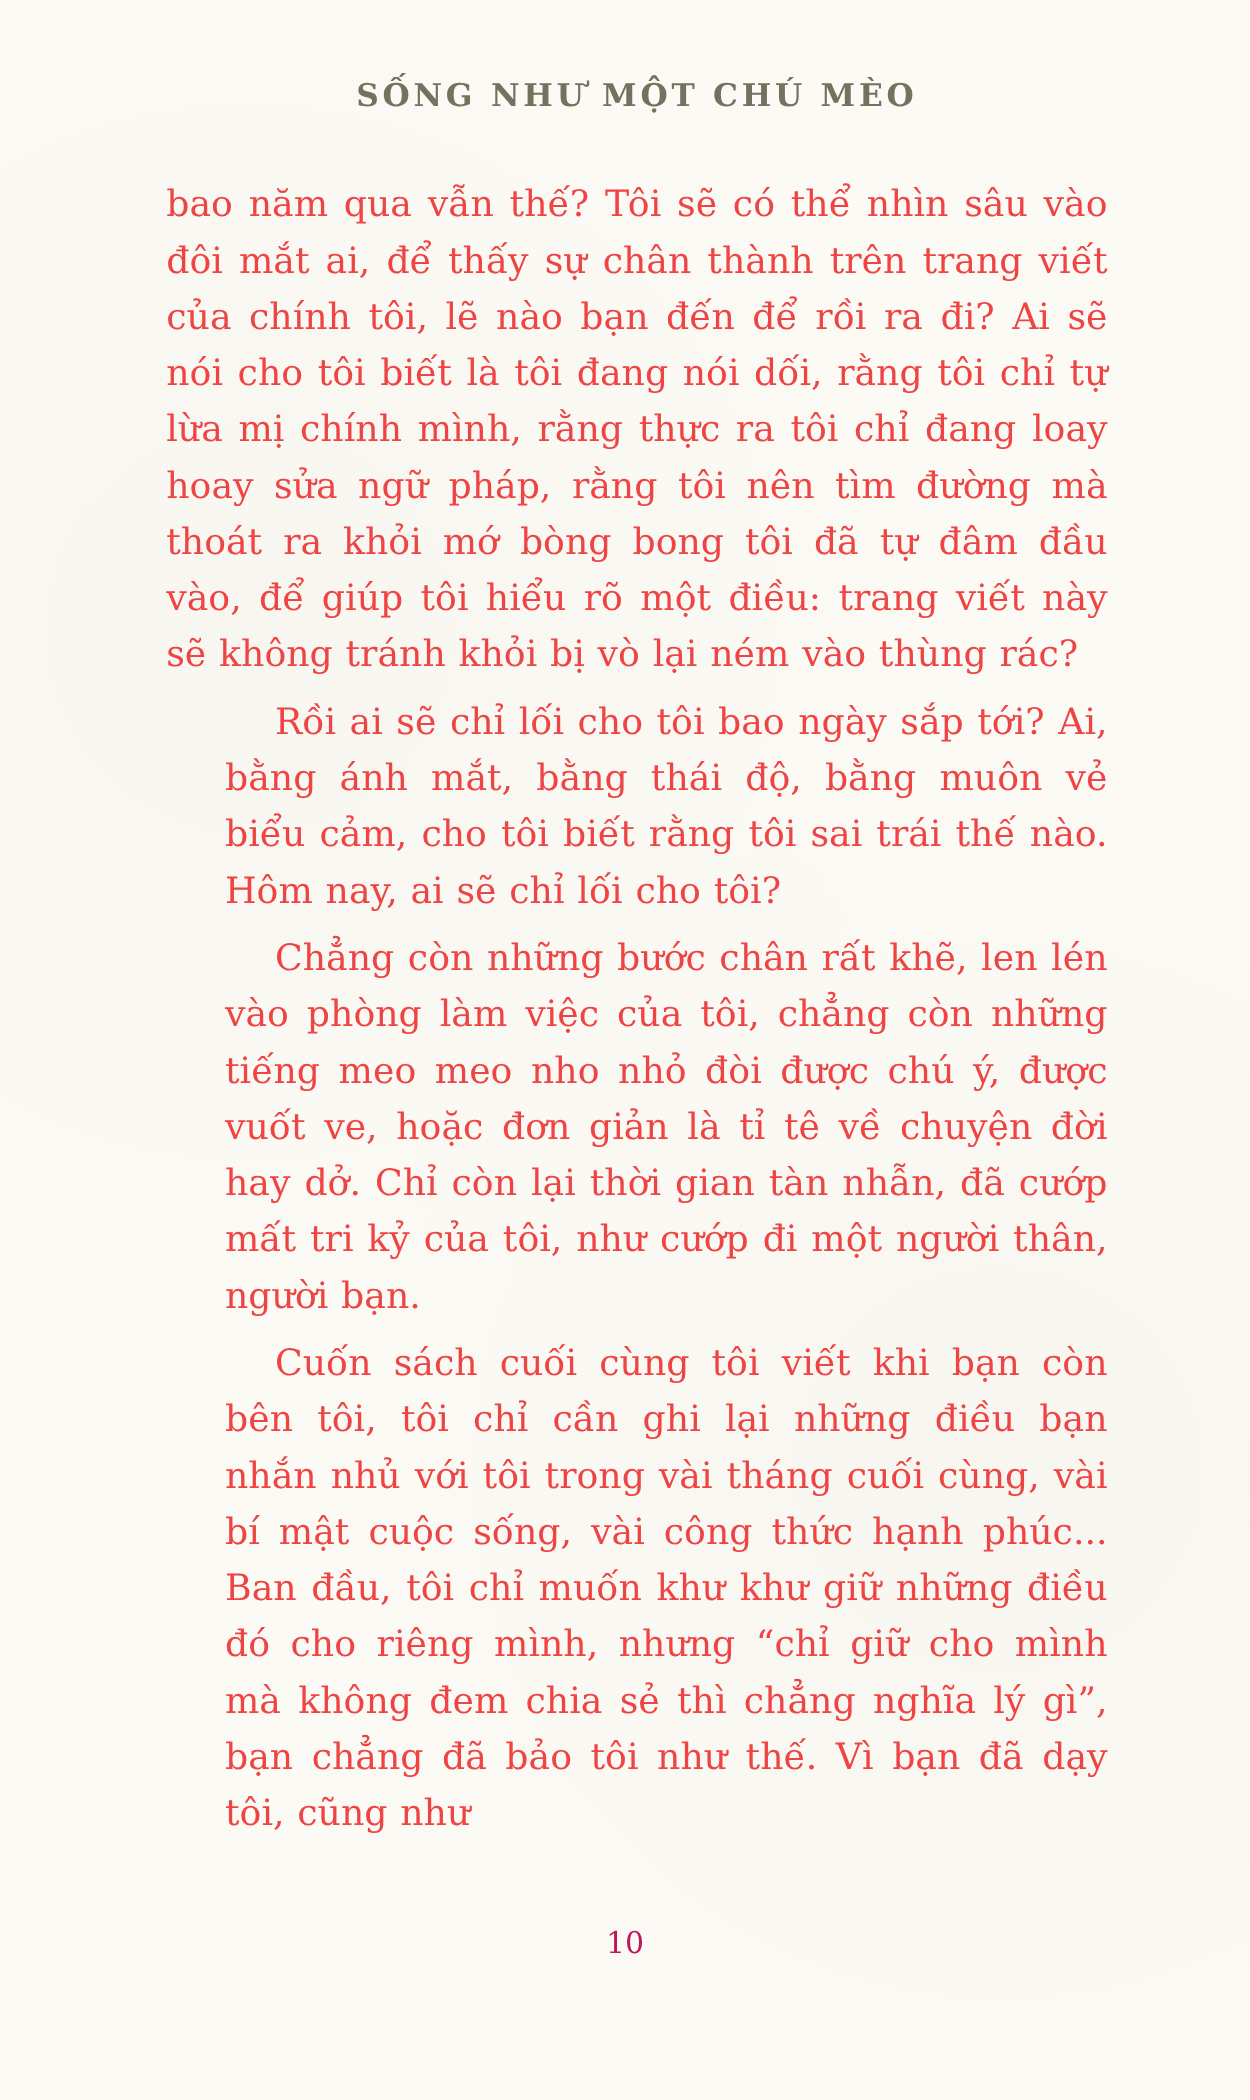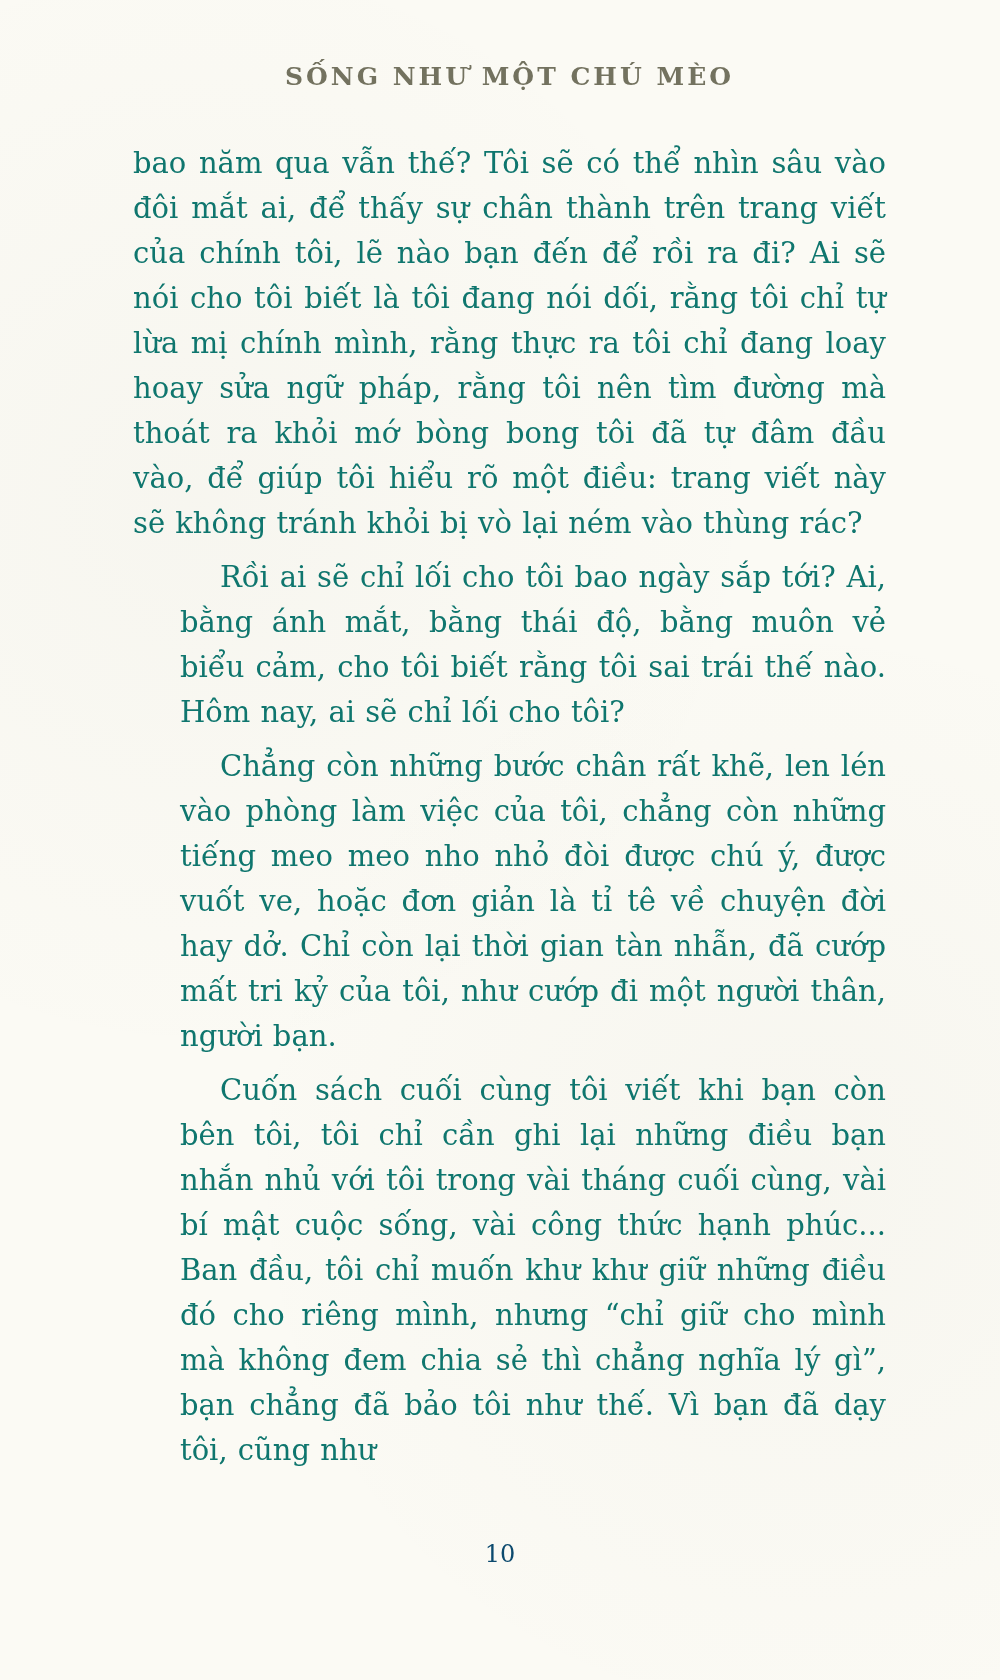--- a/index.html
+++ b/index.html
@@ -38,35 +38,35 @@
     letter-spacing: 3px;
     color: #73725f;
     margin: 0 0 50px 0;
     font-weight: bold;
   }
   .body-text p {
     font-size: 29px;
     line-height: 45px;
     text-align: justify;
     margin: 0 0 9px 0;
-    color: #0f766e;
+    color: #ef4444;
     word-spacing: 1px;
   }
   .body-text p.indent {
     text-indent: 40px;
     margin-left: 47px;
   }
   .page-number {
     position: absolute;
     bottom: 112px;
     left: 0;
     width: 100%;
     text-align: center;
     font-size: 24px;
-    color: #0c4a6e;
+    color: #be185d;
   }
 </style>
 </head>
 <body>
 
 <div class="page">
 
   <h1 class="running-header">SỐNG NHƯ MỘT CHÚ MÈO</h1>
 
   <div class="body-text">

